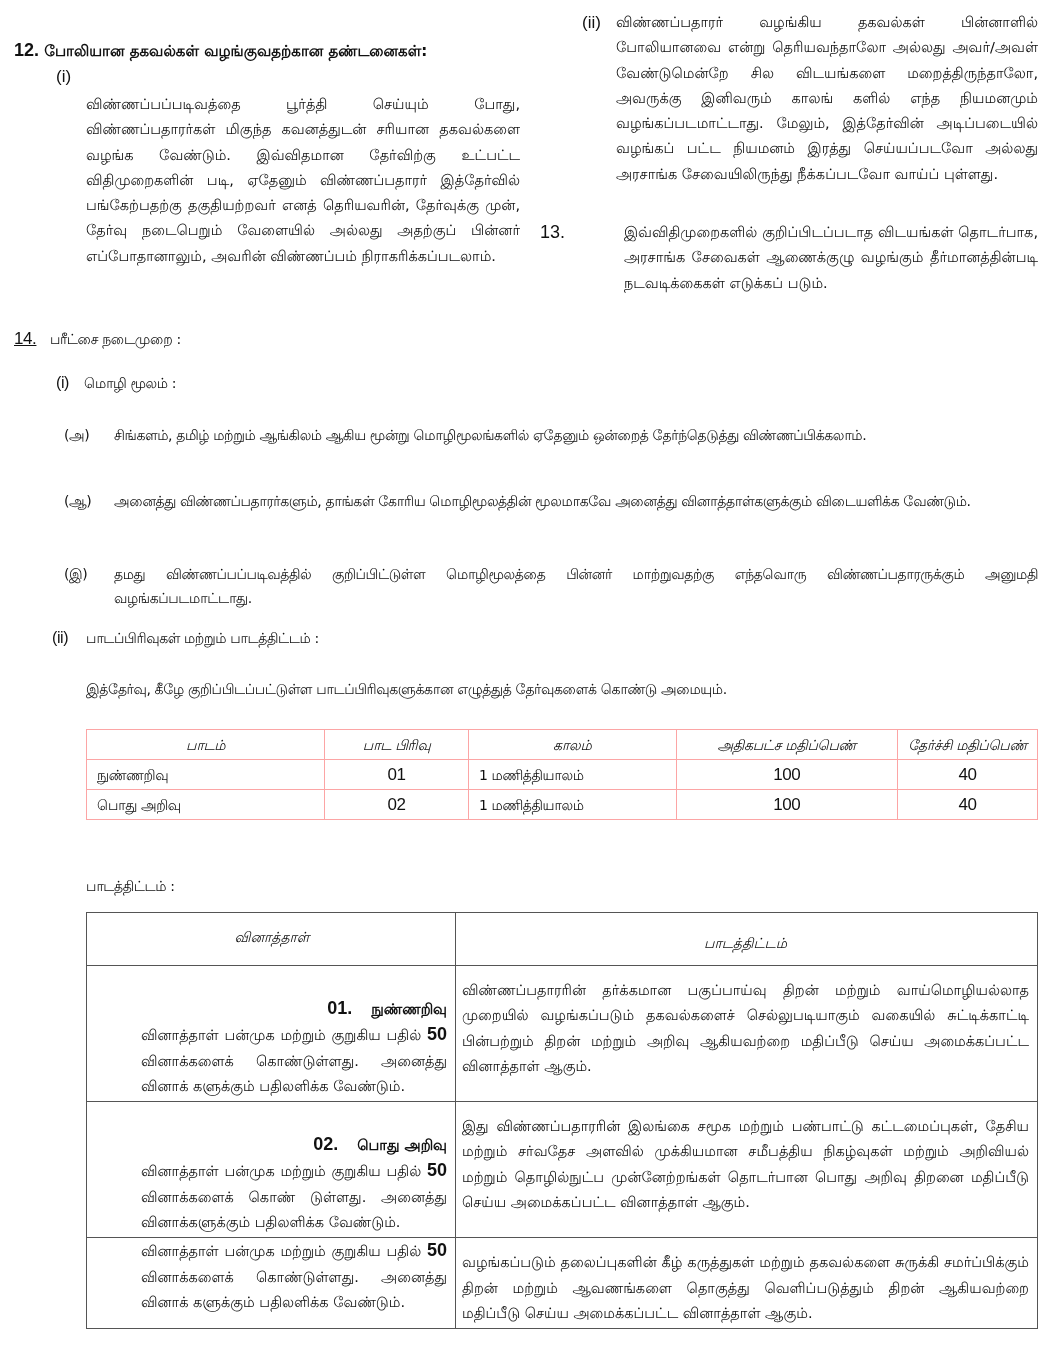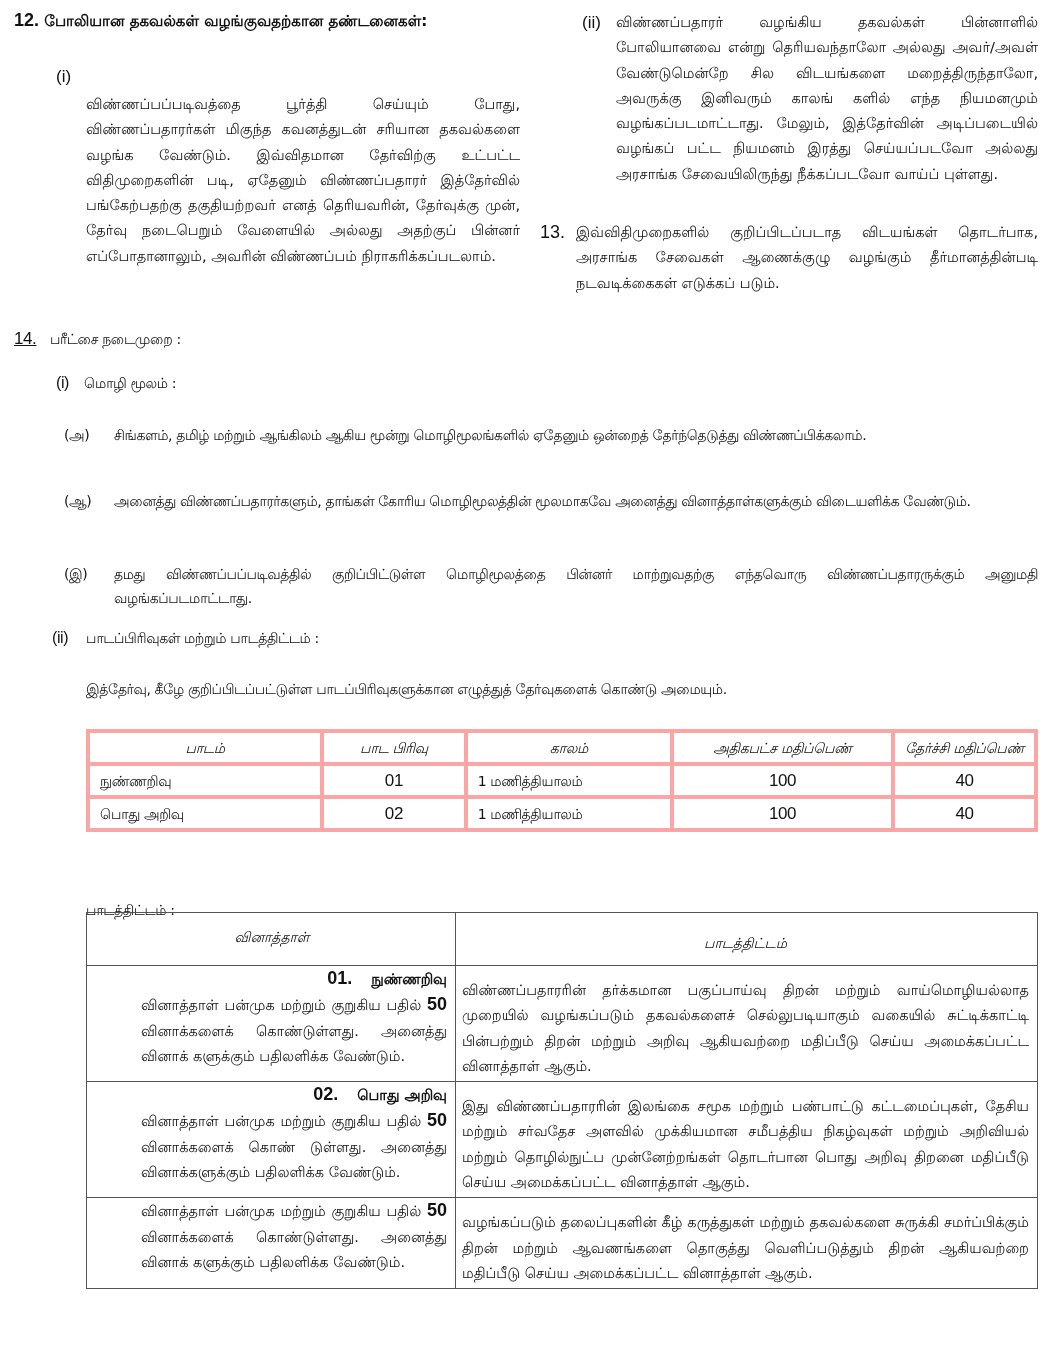--- a/index.html
+++ b/index.html
@@ -4,66 +4,66 @@
 <style>
   html, body { margin: 0; padding: 0; background: #ffffff; }
   body {
     width: 1064px; height: 1362px; position: relative; overflow: hidden;
     font-family: "DejaVu Sans", "Liberation Sans", sans-serif;
     color: #111111;
   }
   .abs { position: absolute; }
   .ttxt { font-size: 14.5px; line-height: 25.3px; }
   .just { text-align: justify; text-align-last: left; }
-  .bold { font-weight: bold; }
+  .bold { font-weight: bold; margin-top: 30px; }
   .num { font-family: "Liberation Sans", sans-serif; font-size: 17px; }
   .cond { font-family: "Liberation Sans", sans-serif; font-size: 16px; }
   .condt { font-size: 14px; letter-spacing: -0.4px; line-height: 24px; }
 
   
   #s12-head { left: 14px; top: 10px; font-size: 15px; }
   #s12-head .num { font-size: 18px; }
   #s12-i { left: 56px; top: 64px; width: 464px; display: flex; }
   #s12-i .mk { width: 30px; flex: none; }
   #s12-i .body { flex: 1; margin-top: 28px; }
 
   #s12-ii { left: 582px; top: 10px; width: 456px; display: flex; }
   #s12-ii .mk { width: 34px; flex: none; }
   #s12-ii .body { flex: 1; }
 
   #s13 { left: 540px; top: 220px; width: 498px; display: flex; }
   #s13 .mk { width: 36px; flex: none; font-size: 18px; }
-  #s13 .body { flex: 1; }
+  #s13 .body { flex: 1; margin-left: 48px; }
 
   
   #s14-head { left: 14px; top: 327px; display: flex; align-items: baseline; }
   #s14-head .mk { width: 36px; font-size: 17px; text-decoration: underline; }
   #s14-i-head { left: 56px; top: 371px; display: flex; align-items: baseline; }
   #s14-i-head .mk { width: 28px; }
   .sub-item { left: 64px; width: 974px; display: flex; }
   .sub-item .mk { width: 50px; flex: none; }
   .sub-item .body { flex: 1; }
   #s14-a { top: 423px; }
   #s14-aa { top: 489px; }
   #s14-e { top: 562px; }
   #s14-ii-head { left: 52px; top: 626px; display: flex; align-items: baseline; }
   #s14-ii-head .mk { width: 34px; }
   #intro { left: 86px; top: 677px; }
 
   
   #schedule { left: 86px; top: 729px; width: 952px; border-collapse: collapse; }
   #schedule td, #schedule th {
-    border: 4px solid #fca5a5; height: 29px; padding: 0 10px;
+    border: 1px solid #fca5a5; height: 29px; padding: 0 10px;
     font-size: 14px; font-weight: normal; white-space: nowrap;
   }
   #schedule th { font-style: italic; letter-spacing: -0.3px; text-align: center; }
   #schedule td.c { text-align: center; font-family: "Liberation Sans", sans-serif; font-size: 17px; }
   #schedule td.l { text-align: left; }
 
-  #syl-label { left: 86px; top: 898px; }
+  #syl-label { left: 86px; top: 874px; }
 
   
   #syllabus { left: 86px; top: 912px; width: 952px; border-collapse: collapse; }
   #syllabus td, #syllabus th {
     border: 1px solid #555; vertical-align: top; font-weight: normal;
   }
   #syllabus th { font-style: italic; height: 38px; vertical-align: middle; font-size: 14px; }
   #syllabus .col1 { width: 350px; padding: 0 8px 2px 10px; }
   #syllabus .col2 { padding: 12px 8px 2px 6px; }
   .ptitle { display: flex; align-items: baseline; justify-content: flex-end; }

